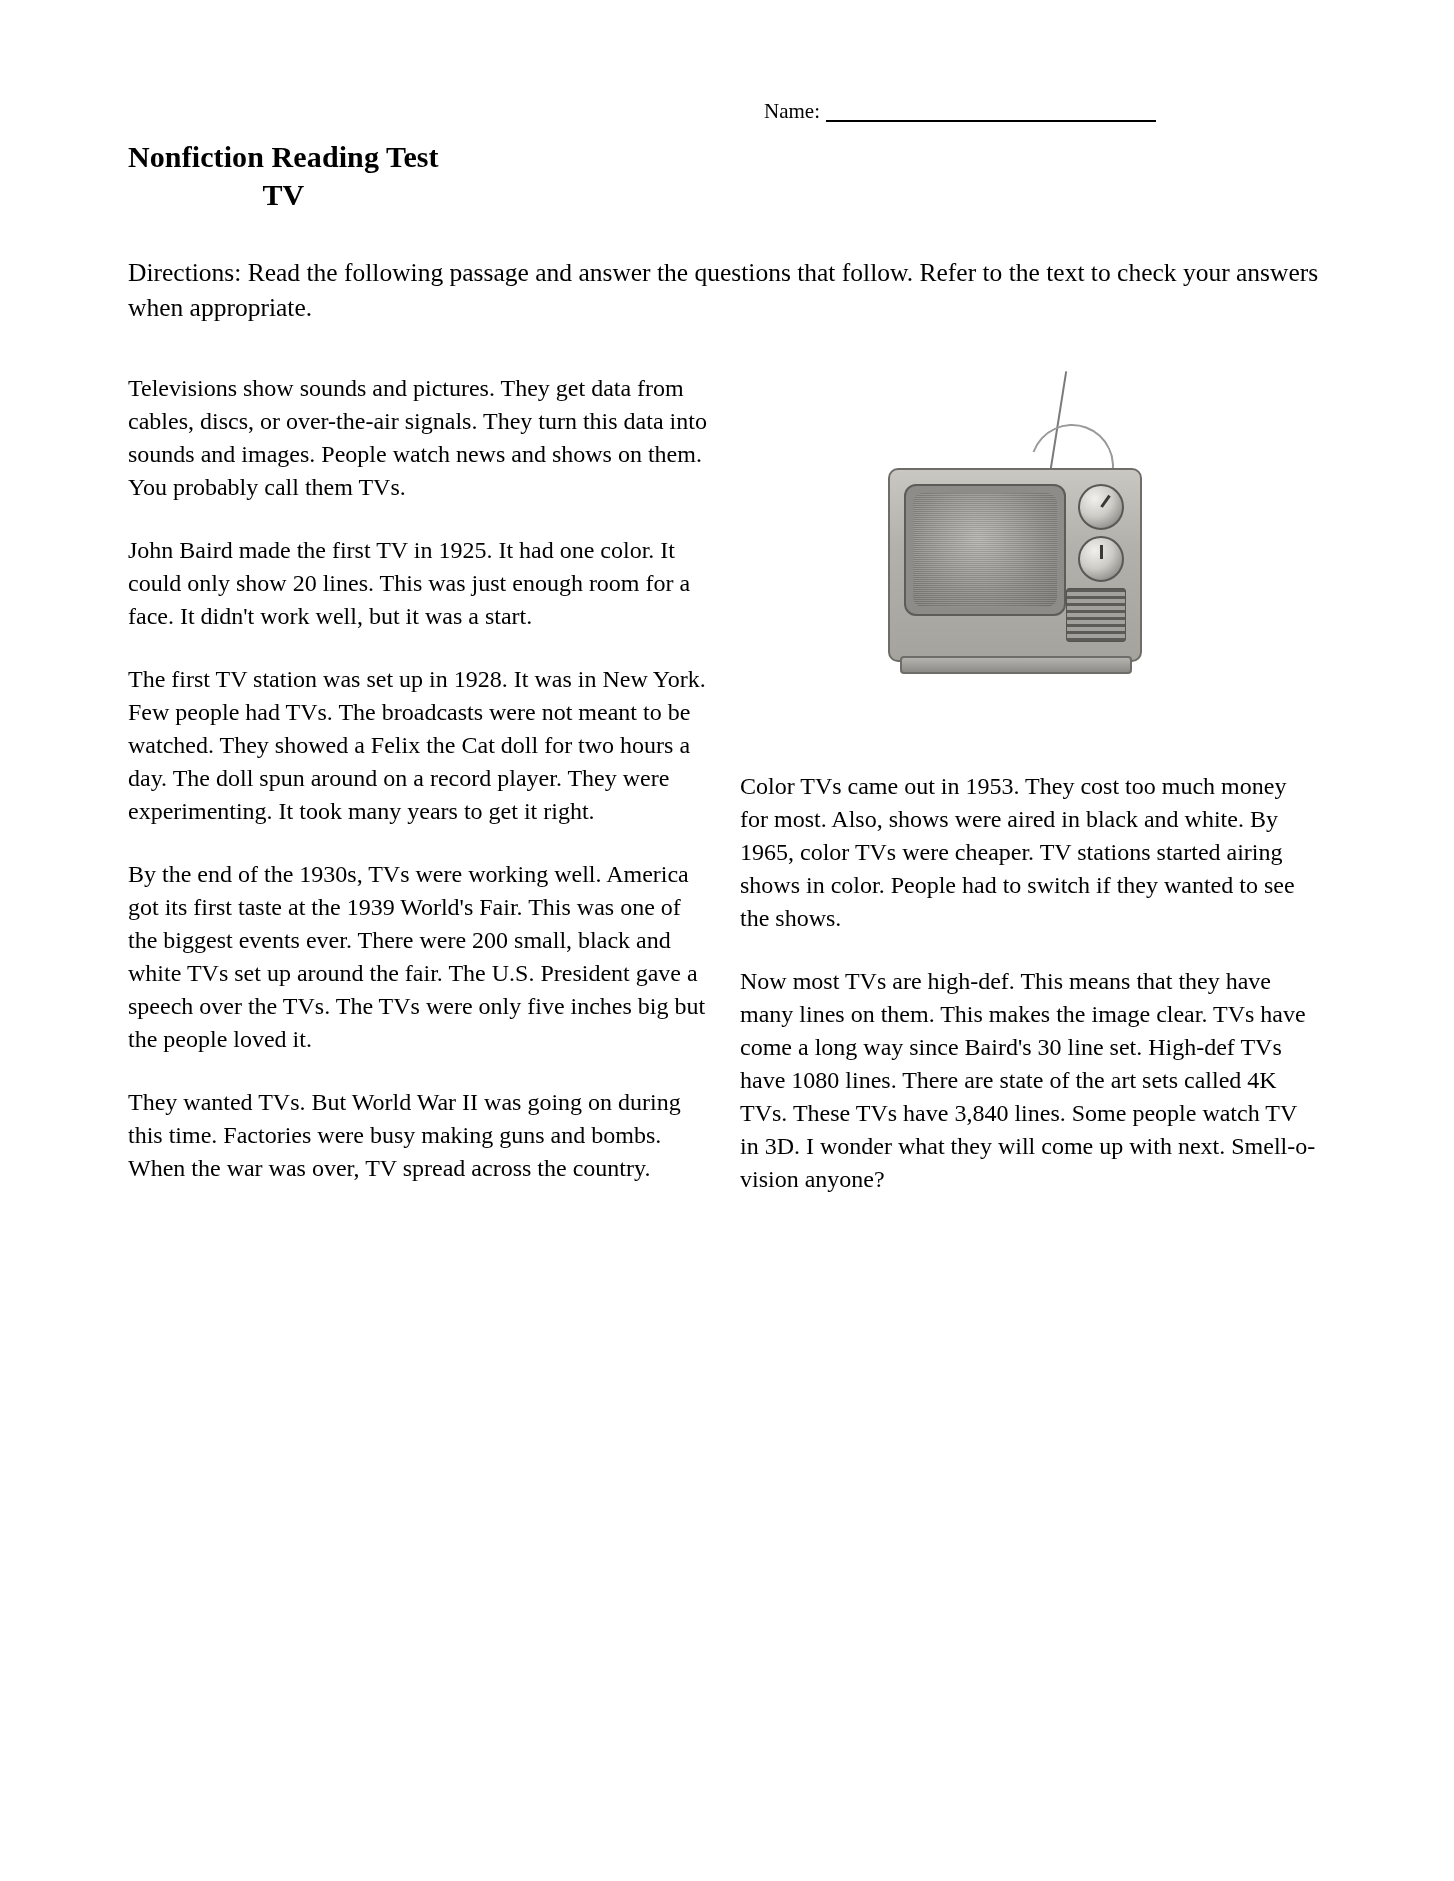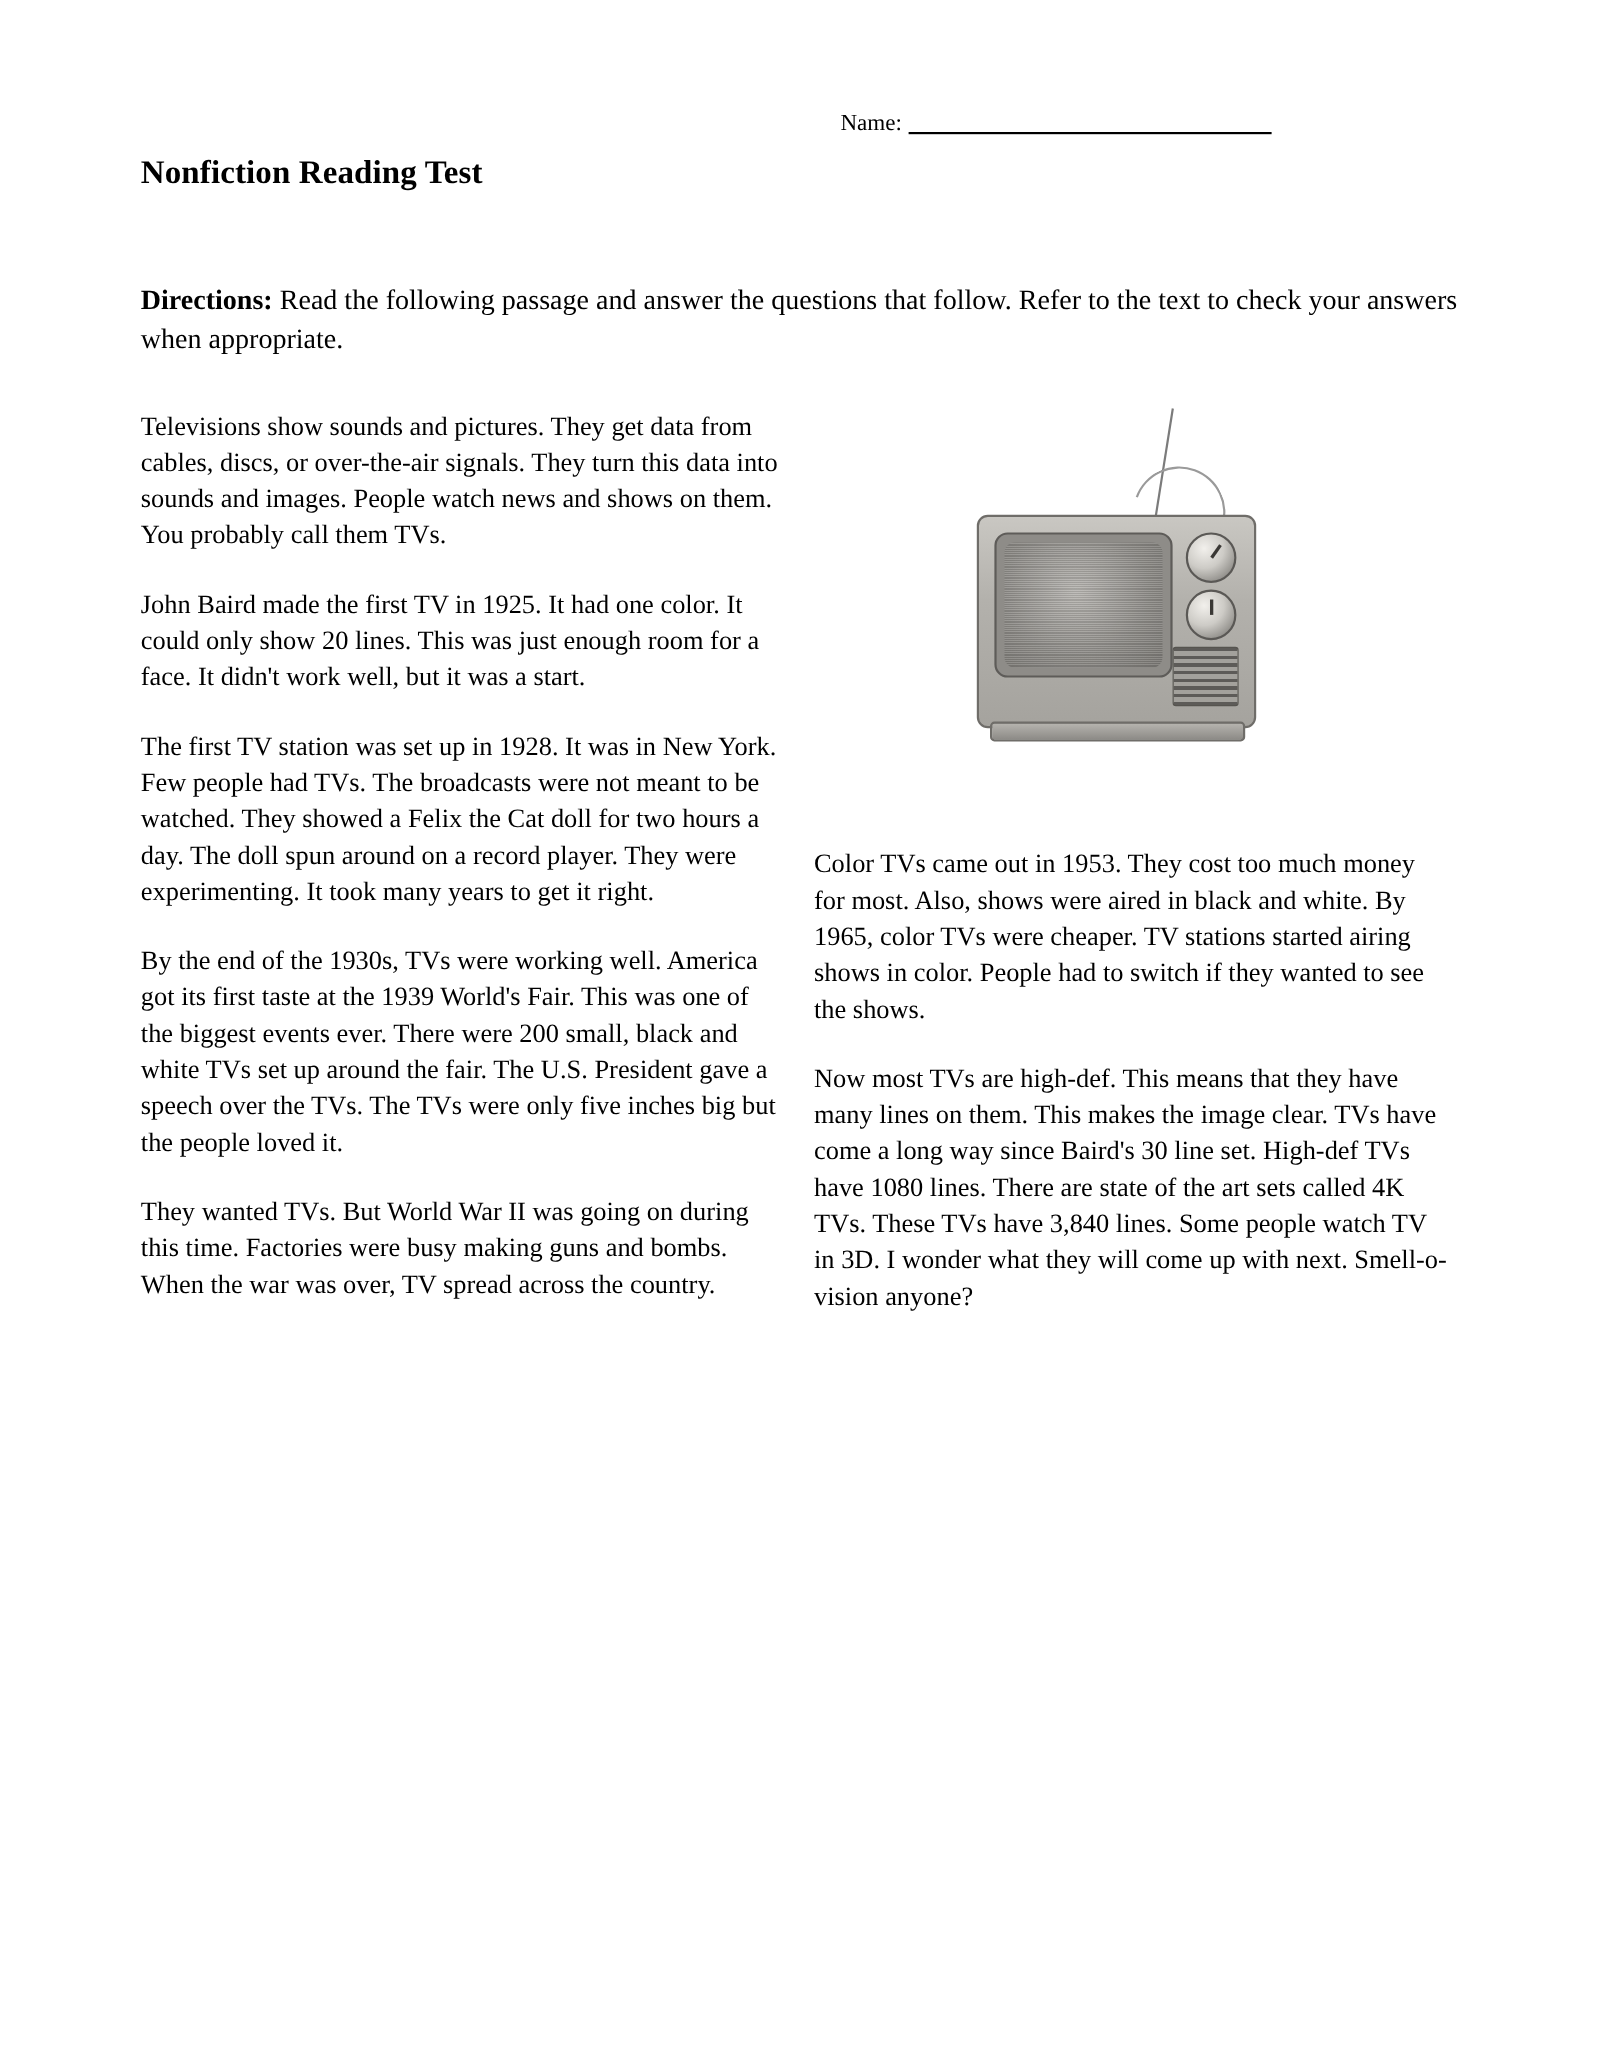--- a/index.html
+++ b/index.html
@@ -58,21 +58,21 @@
   }
   
   .directions {
     position: absolute;
     left: 128px;
     top: 256px;
     width: 1200px;
     font-size: 25.5px;
     line-height: 1.36;
   }
-  .directions b { font-weight: bold; }
+  .directions b { font-weight: normal; }
   
   .col-left {
     position: absolute;
     left: 128px;
     top: 372px;
     width: 580px;
   }
   .col-right {
     position: absolute;
     left: 740px;
@@ -195,20 +195,21 @@
 
 <div class="page">
 
   <div class="name-row">
     <span class="name-label">Name:</span>
     <span class="name-blank"></span>
   </div>
 
   <div class="title-block">
     <div class="title-line">Nonfiction Reading Test</div>
+    <div class="title-line">TV</div>
   </div>
 
   <div class="directions">
     <b>Directions:</b><span> Read the following passage and answer the questions that follow. Refer to the text to check your answers when appropriate.</span>
   </div>
 
   <div class="col-left">
     <p class="para">Televisions show sounds and pictures. They get data from cables, discs, or over-the-air signals. They turn this data into sounds and images. People watch news and shows on them. You probably call them TVs.</p>
     <p class="para">John Baird made the first TV in 1925. It had one color. It could only show 20 lines. This was just enough room for a face.  It didn't work well, but it was a start.</p>
     <p class="para">The first TV station was set up in 1928. It was in New York. Few people had TVs. The broadcasts were not meant to be watched. They showed a Felix the Cat doll for two hours a day. The doll spun around on a record player. They were experimenting. It took many years to get it right.</p>

